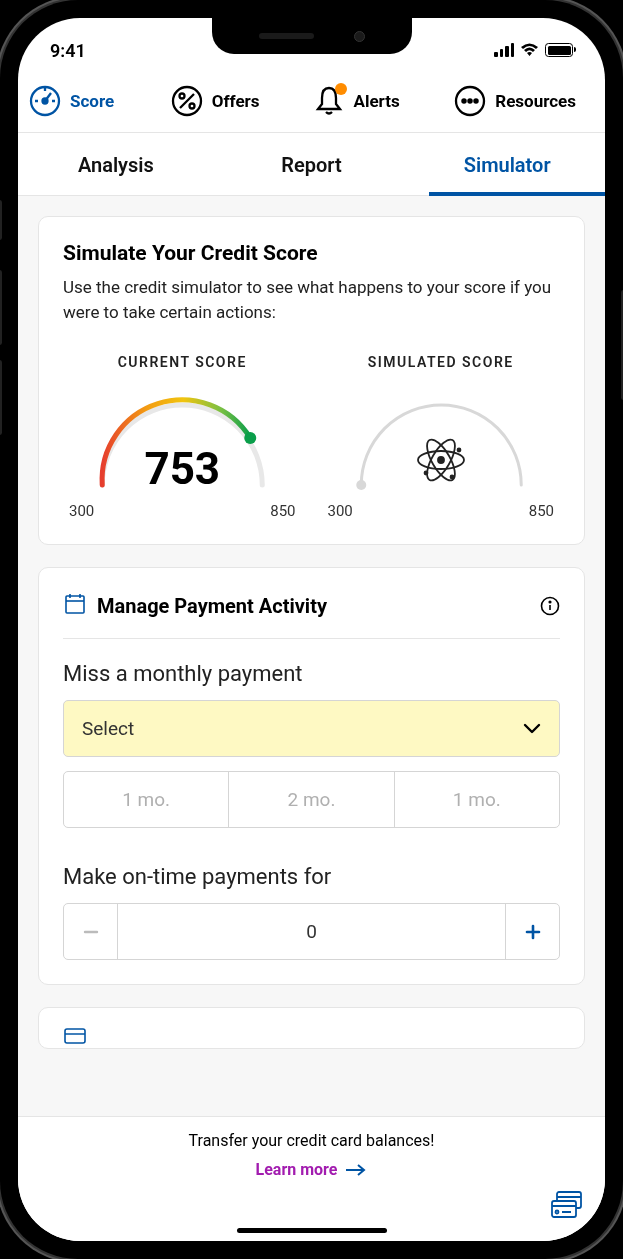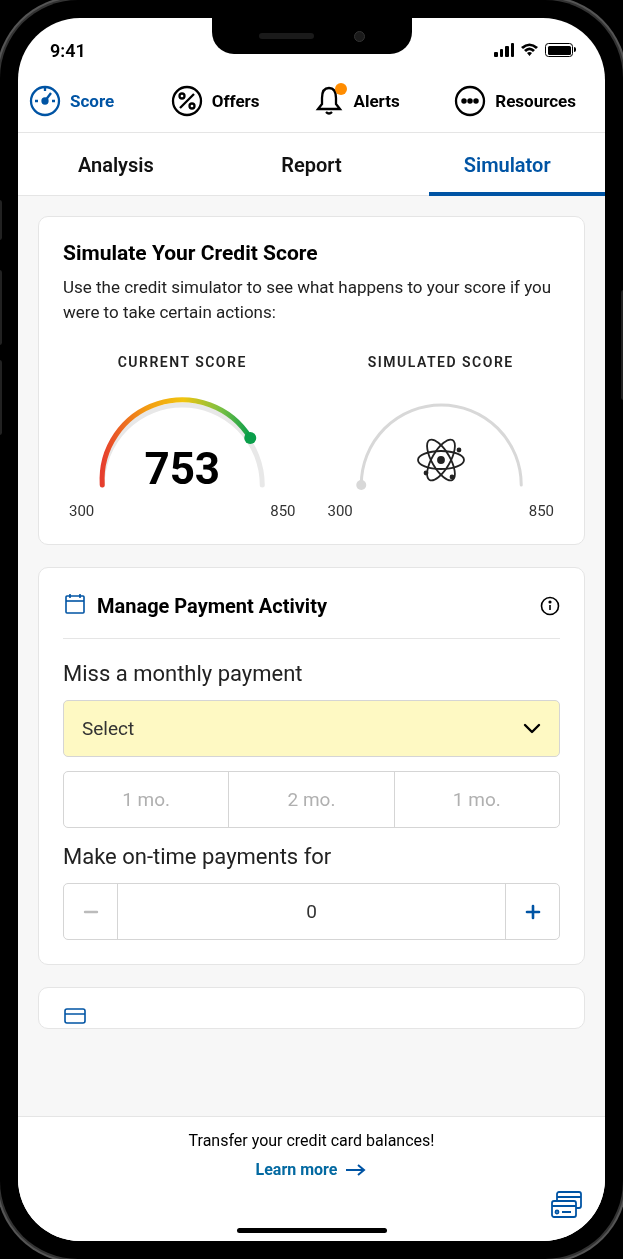--- a/index.html
+++ b/index.html
@@ -54,34 +54,34 @@
 .gauge-range { display: flex; justify-content: space-between; font-size: 15px; color: #333; margin-top: 2px; padding: 0 6px; }
 
 .section-header { display: flex; align-items: center; gap: 10px; padding-bottom: 18px; border-bottom: 1px solid #e5e5e5; margin-bottom: 22px; }
 .section-header-title { font-size: 20px; font-weight: 700; flex: 1; }
 .info-icon { width: 20px; height: 20px; }
 
 .field-label { font-size: 22px; margin-bottom: 14px; color: #222; }
 .select-box { display: flex; align-items: center; justify-content: space-between; background: #fef9c3; border: 1px solid #d5d5d5; border-radius: 5px; padding: 16px 18px; margin-bottom: 14px; font-size: 19px; color: #333; }
 .chevron-down { font-size: 18px; }
 
-.month-options { display: flex; border: 1px solid #d5d5d5; border-radius: 5px; overflow: hidden; margin-bottom: 16px; }
+.month-options { display: flex; border: 1px solid #d5d5d5; border-radius: 5px; overflow: hidden; margin-bottom: 36px; }
 .month-opt { flex: 1; text-align: center; padding: 16px 0; font-size: 19px; color: #b0b0b0; border-right: 1px solid #d5d5d5; }
 .month-opt:last-child { border-right: none; }
 
 .stepper { display: flex; border: 1px solid #d5d5d5; border-radius: 5px; overflow: hidden; }
 .stepper-btn { width: 54px; display: flex; align-items: center; justify-content: center; font-size: 28px; color: #aaa; }
 .stepper-btn.plus { color: #0054a4; font-weight: 700; border-left: 1px solid #d5d5d5; }
 .stepper-btn.minus { border-right: 1px solid #d5d5d5; }
 .stepper-value { flex: 1; text-align: center; padding: 16px 0; font-size: 19px; color: #333; }
 
 .card.peek { padding: 18px 24px 0; height: 42px; overflow: hidden; margin-bottom: 0; }
 
 .bottom-banner { position: absolute; bottom: 0; left: 0; right: 0; background: #fff; border-top: 1px solid #e5e5e5; padding: 14px 20px 18px; display: flex; align-items: center; gap: 10px; font-size: 16px; z-index: 20; flex-direction: column; }
-.learn-more { color: #0369a1; font-weight: 700; display: flex; align-items: center; gap: 8px; }
+.learn-more { color: #a21caf; font-weight: 700; display: flex; align-items: center; gap: 8px; }
 .banner-icon { margin-left: auto; }
 
 .home-indicator { position: absolute; bottom: 8px; left: 50%; transform: translateX(-50%); width: 150px; height: 5px; background: #000; border-radius: 3px; z-index: 25; }
 </style>
 </head>
 <body>
 
 <div class="phone">
   <div class="side-button left1"></div>
   <div class="side-button left2"></div>

